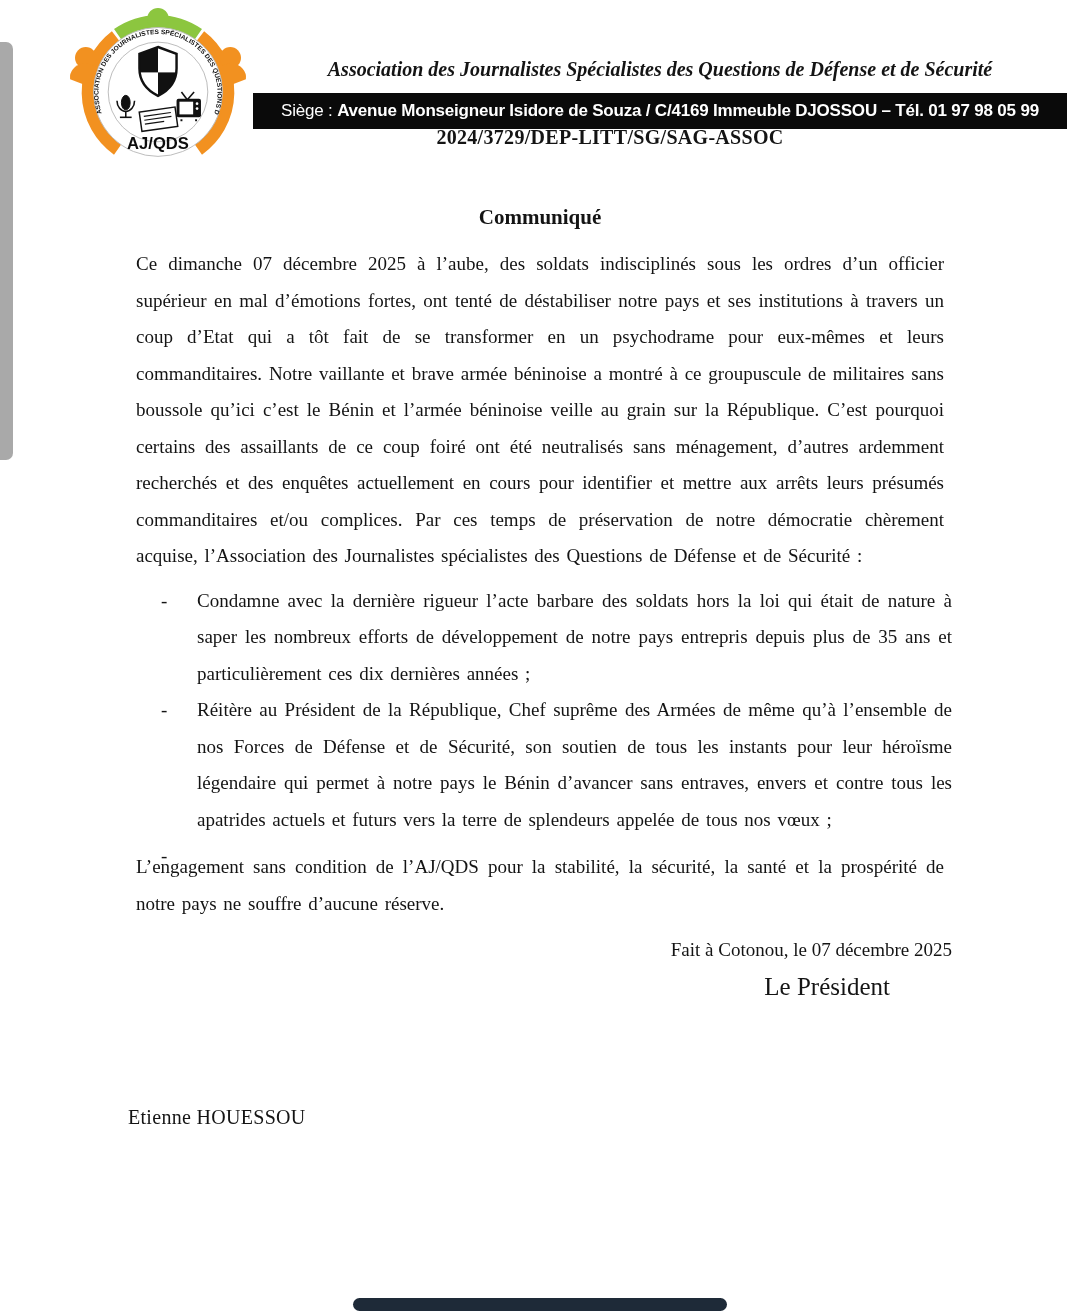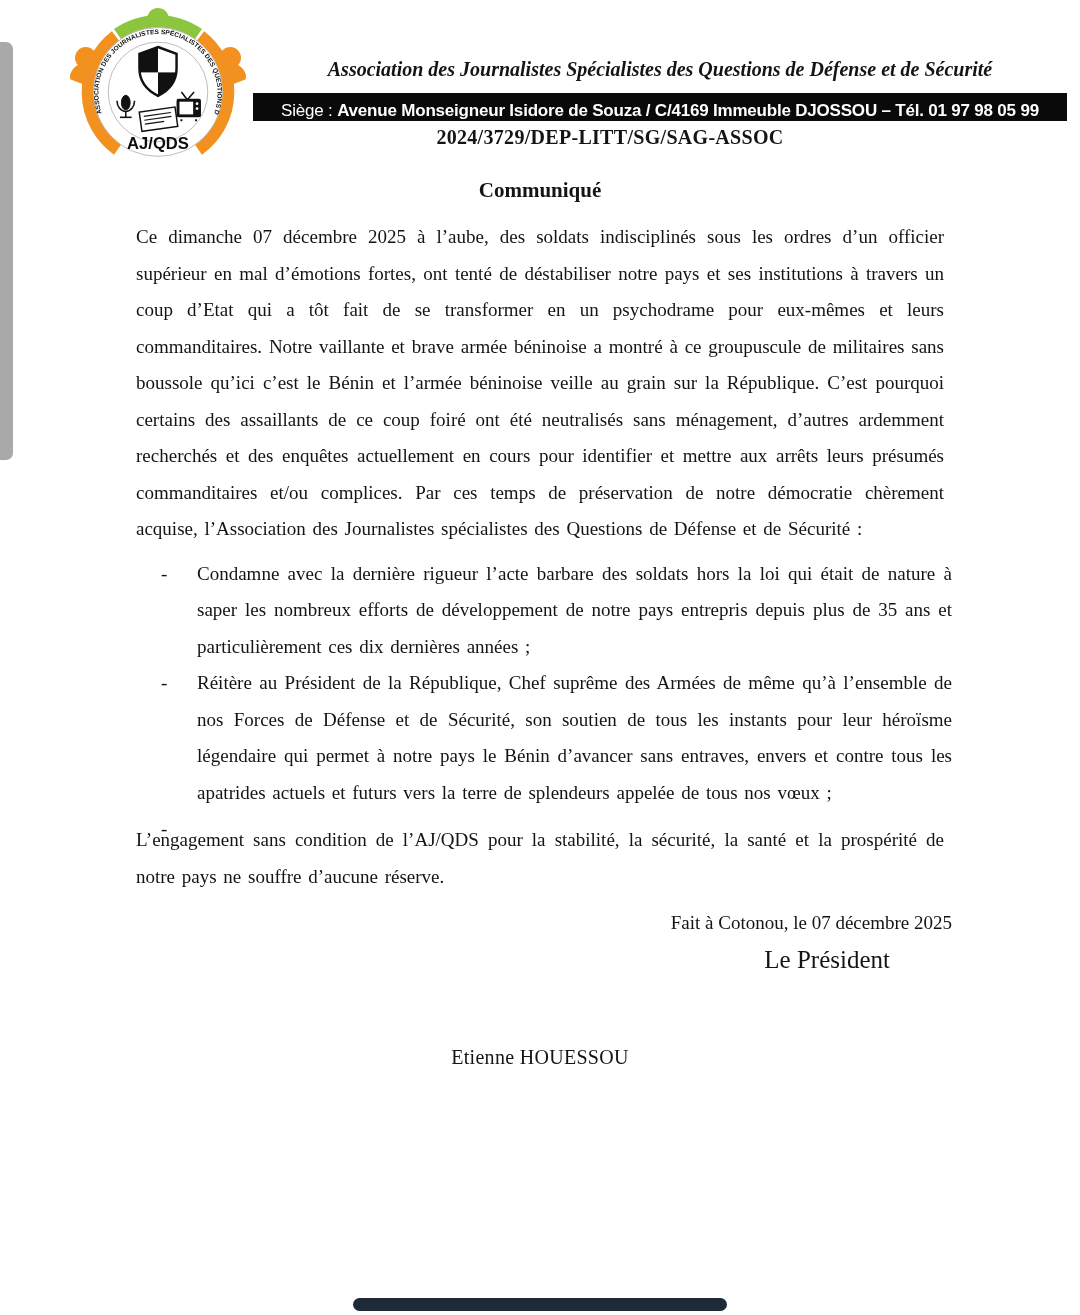--- a/index.html
+++ b/index.html
@@ -26,35 +26,35 @@
   .org-name{
     text-align:center;
     font-style:italic;font-weight:bold;
     font-size:20px;line-height:26px;
     margin-bottom:11px;
     white-space:nowrap;
   }
   .banner{
     background:#0a0a0a;color:#ffffff;
     font-family:"Liberation Sans", sans-serif;
-    font-size:17px;line-height:36px;height:28px;
+    font-size:17px;line-height:36px;height:36px;
     text-align:center;white-space:nowrap;
     letter-spacing:-0.2px;
   }
   .banner .siege{font-weight:400;}
   .banner .addr{font-weight:700;}
   .ref-line{
     position:absolute;left:150px;top:126px;width:920px;
     text-align:center;font-weight:bold;font-size:20px;
     letter-spacing:0.3px;white-space:nowrap;
   }
 
   
   .doc{
-    position:absolute;left:128px;right:128px;top:176px;
+    position:absolute;left:128px;right:128px;top:203px;
   }
   .doc-title{
     font-size:21px;font-weight:bold;text-align:center;
     margin:0 0 15px 0;line-height:28px;
   }
   .para{
     font-size:19px;line-height:36.5px;text-align:justify;
     margin:8px;word-spacing:2px;
   }
   .list{margin:5px 0 11px 0;padding:0;list-style:none;}
@@ -66,21 +66,21 @@
   }
   .list .bullet{position:absolute;left:33px;top:0;}
   .closing{margin-top:10px;}
   .place-date{
     font-size:19px;line-height:36.5px;text-align:right;margin-top:10px;
   }
   .president{
     font-size:25px;line-height:36.5px;text-align:right;padding-right:62px;
   }
   .signature-name{
-    font-size:20px;text-align:center;margin-top:68px;letter-spacing:0.3px;
+    font-size:20px;text-align:left;margin-top:101px;letter-spacing:0.3px;
   }
 
   
   .home-indicator{
     position:absolute;left:50%;transform:translateX(-50%);
     bottom:4px;width:374px;height:13px;border-radius:7px;
     background:#1e2a38;
   }
 
   

